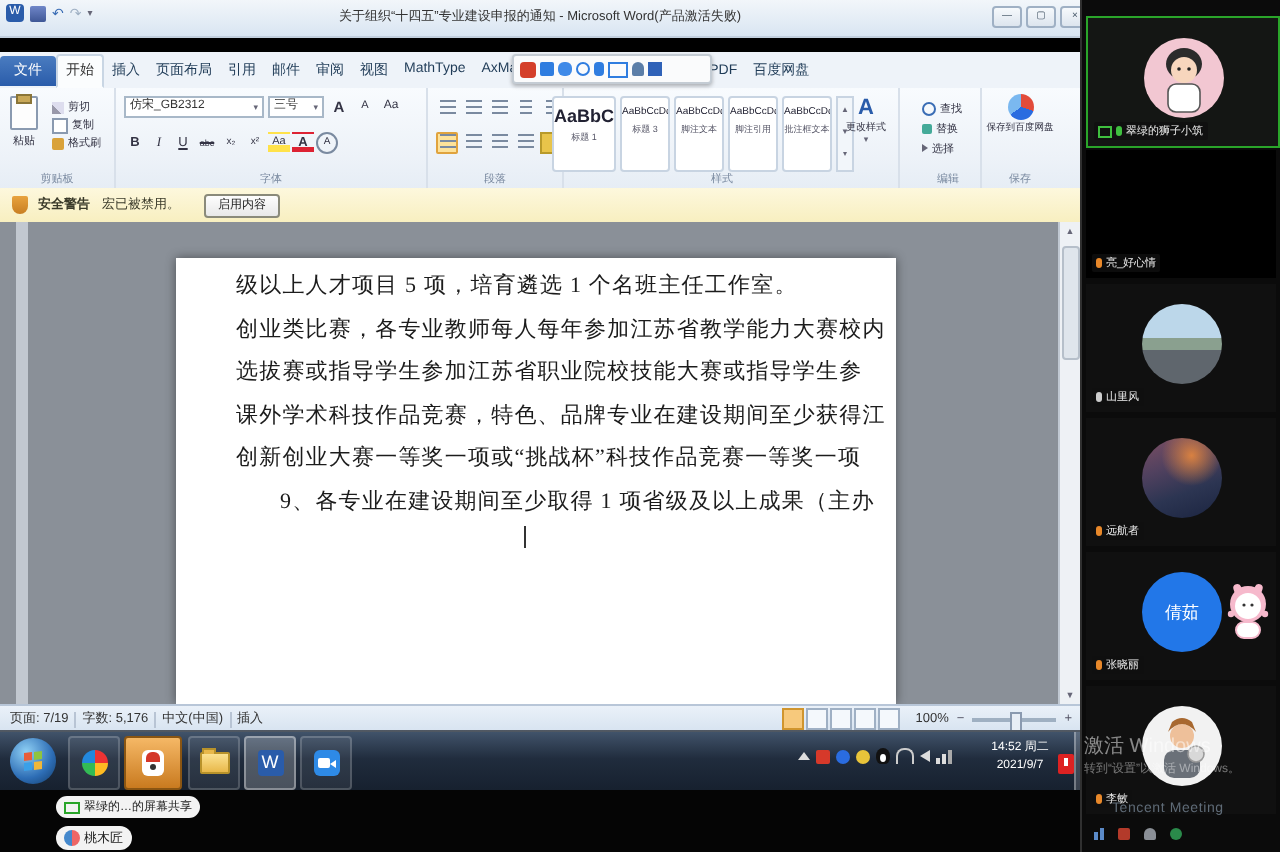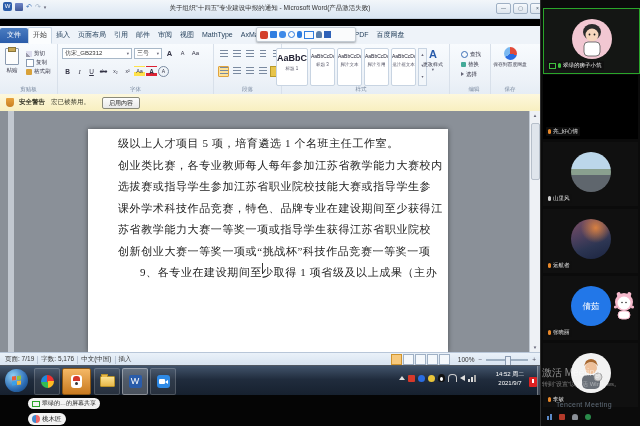--- a/index.html
+++ b/index.html
@@ -254,21 +254,20 @@
   </div>
 
   <div class="s docarea">
     <div class="s" style="left:8px;top:0;width:6px;height:241px;background:#c2c8d0;"></div>
     <div class="page">
       <div class="s" style="left:30px;top:4px;">
         <div class="docline">级以上人才项目 5 项，培育遴选 1 个名班主任工作室。</div>
         <div class="docline">创业类比赛，各专业教师每人每年参加江苏省教学能力大赛校内</div>
         <div class="docline">选拔赛或指导学生参加江苏省职业院校技能大赛或指导学生参</div>
         <div class="docline">课外学术科技作品竞赛，特色、品牌专业在建设期间至少获得江</div>
-        <div class="docline">苏省教学能力大赛一等奖一项或指导学生获得江苏省职业院校</div>
         <div class="docline">创新创业大赛一等奖一项或“挑战杯”科技作品竞赛一等奖一项</div>
         <div class="docline ind">9、各专业在建设期间至少取得 1 项省级及以上成果（主办</div>
       </div>
       <div style="position:absolute;left:174px;top:134px;width:1px;height:11px;background:#333;"></div>
     </div>
 
     <div class="s" style="left:529px;top:0;width:10px;height:241px;background:#eef1f5;border-left:1px solid #c0c8d2;">
       <div style="font-size:4.5px;color:#667;text-align:center;line-height:9px;">▲</div>
       <div style="position:absolute;left:1px;top:12px;width:7px;height:55px;background:#dfe5ec;border:1px solid #b6bfca;border-radius:2px;"></div>
       <div style="position:absolute;bottom:0;left:0;right:0;font-size:4.5px;color:#667;text-align:center;line-height:9px;">▼</div>
@@ -450,18 +449,18 @@
           <i style="width:2px;height:4px;background:#5b8ac8;"></i>
           <i style="width:2px;height:6px;background:#5b8ac8;"></i>
         </span>
       <span style="width:6px;height:6px;background:#b33a2a;border-radius:1px;display:inline-block;"></span>
       <span style="width:6px;height:6px;background:#8a8f96;border-radius:3px 3px 1px 1px;display:inline-block;"></span>
       <span style="width:6px;height:6px;background:#2a8a4a;border-radius:50%;display:inline-block;"></span>
     </div>
   </div>
 
   <div class="s" style="left:542px;top:366px;z-index:10;">
-    <div style="font-size:10px;color:rgba(255,255,255,.5);">激活 Meeting</div>
+    <div style="font-size:10px;color:rgba(255,255,255,.5);">激活 Windows</div>
     <div class="nw" style="font-size:6px;color:rgba(255,255,255,.42);width:96px;overflow:hidden;">转到“设置”以激活 Windows。</div>
   </div>
   <div class="s" style="left:556px;top:401px;font-size:7px;color:#5f6b77;letter-spacing:.3px;z-index:10;">Tencent Meeting</div>
 
 </div>
 
 </body></html>

